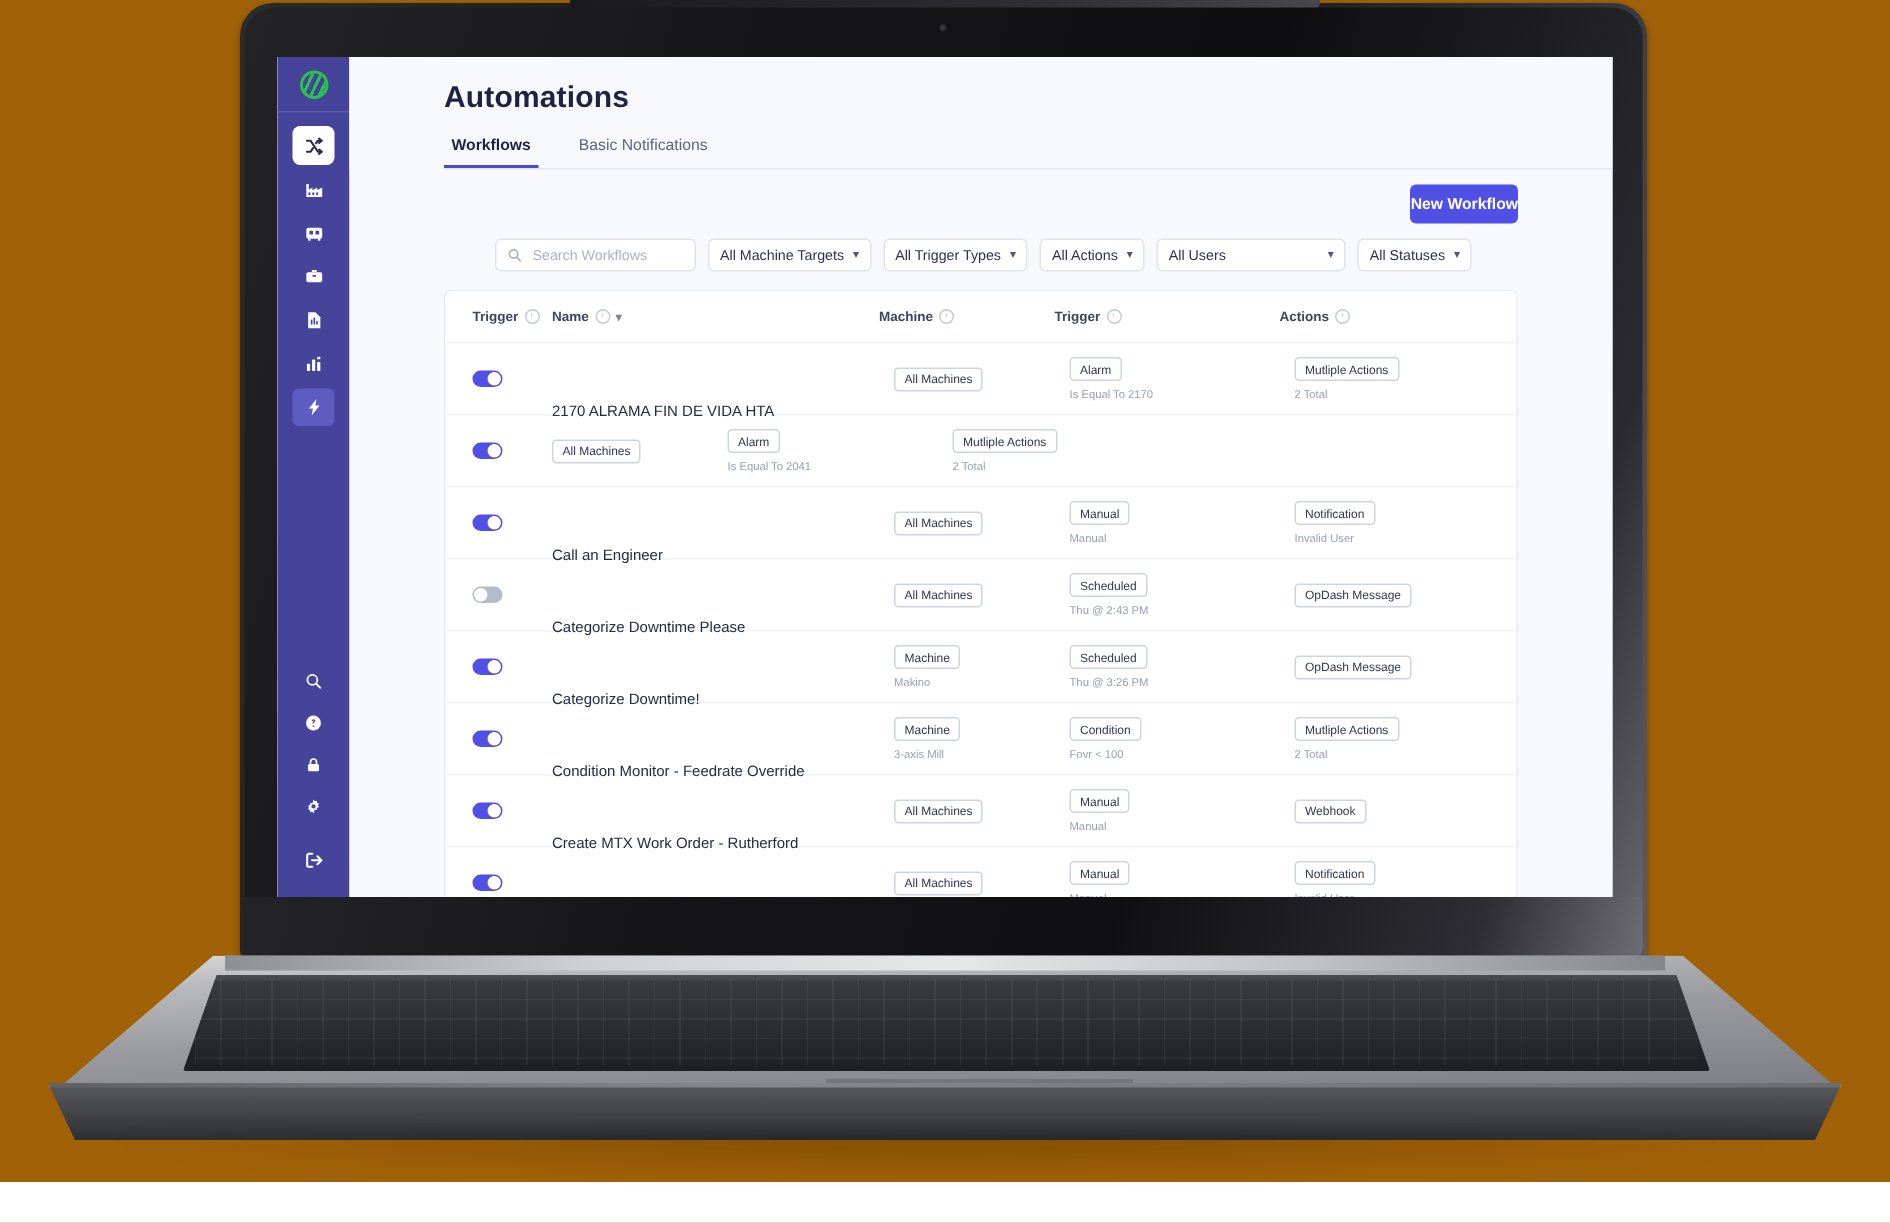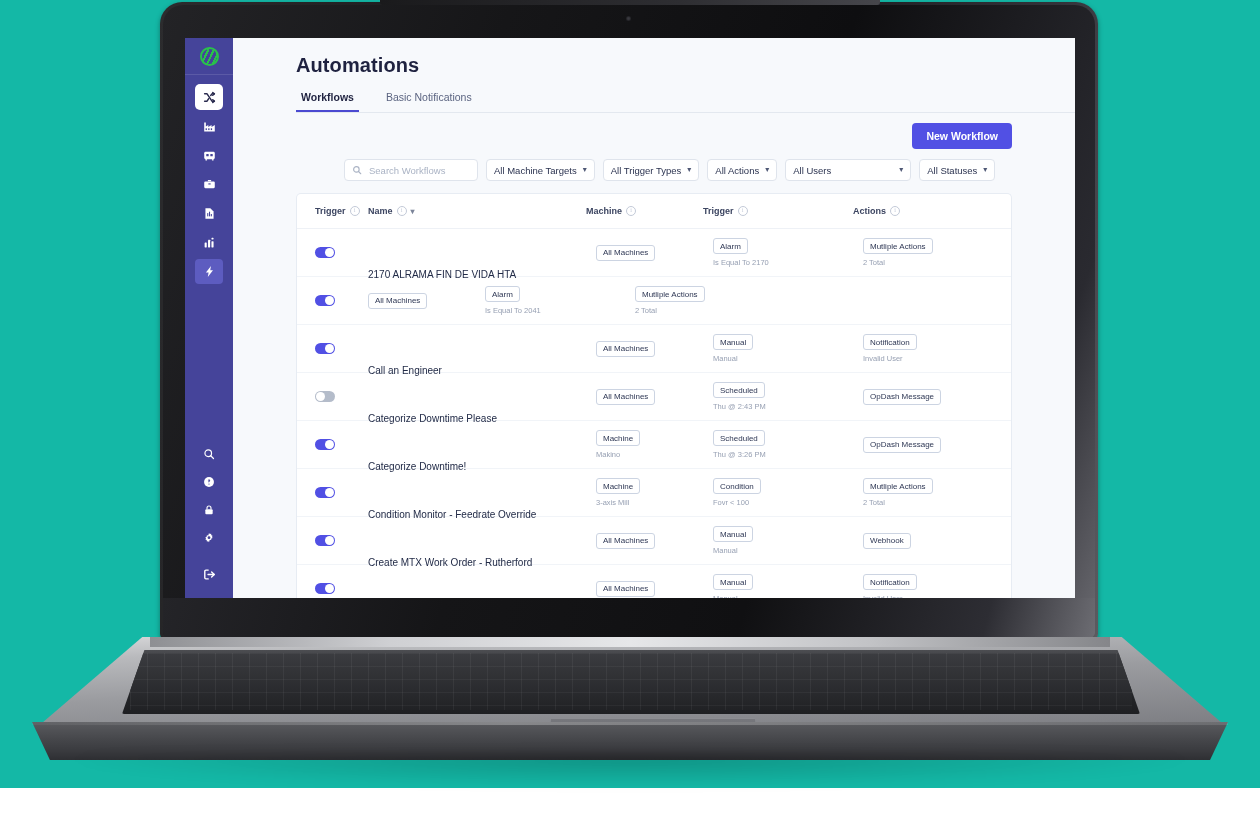--- a/index.html
+++ b/index.html
@@ -9,21 +9,21 @@
     width: 1260px;
     height: 815px;
     overflow: hidden;
     font-family: "Liberation Sans", sans-serif;
   }
 
   #stage {
     position: relative;
     width: 1260px;
     height: 788px;
-    background: #14b8a6;
+    background: #a16207;
   }
 
   
   .laptop-lid {
     position: absolute;
     left: 160px;
     top: 2px;
     width: 938px;
     height: 638px;
     border-radius: 22px 22px 6px 6px;
@@ -244,31 +244,30 @@
     justify-content: flex-end;
     padding: 0 63px 0 63px;
   }
   .btn-primary {
     background: #5150e4;
     color: #fff;
     font-size: 10.5px;
     font-weight: bold;
     border: none;
     border-radius: 4px;
-    padding: 7px 14px;
+    padding: 7px 0;
     cursor: pointer;
     font-family: "Liberation Sans", sans-serif;
   }
 
   .filters {
     display: flex;
     align-items: center;
     gap: 8px;
-    padding: 0 63px 12px 63px;
-    margin-left: 48px;
+    padding: 0 63px 12px 97px;
   }
   .search-box {
     width: 134px;
     height: 22px;
     border: 1px solid #dfe4ec;
     border-radius: 4px;
     background: #fff;
     display: flex;
     align-items: center;
     gap: 5px;

